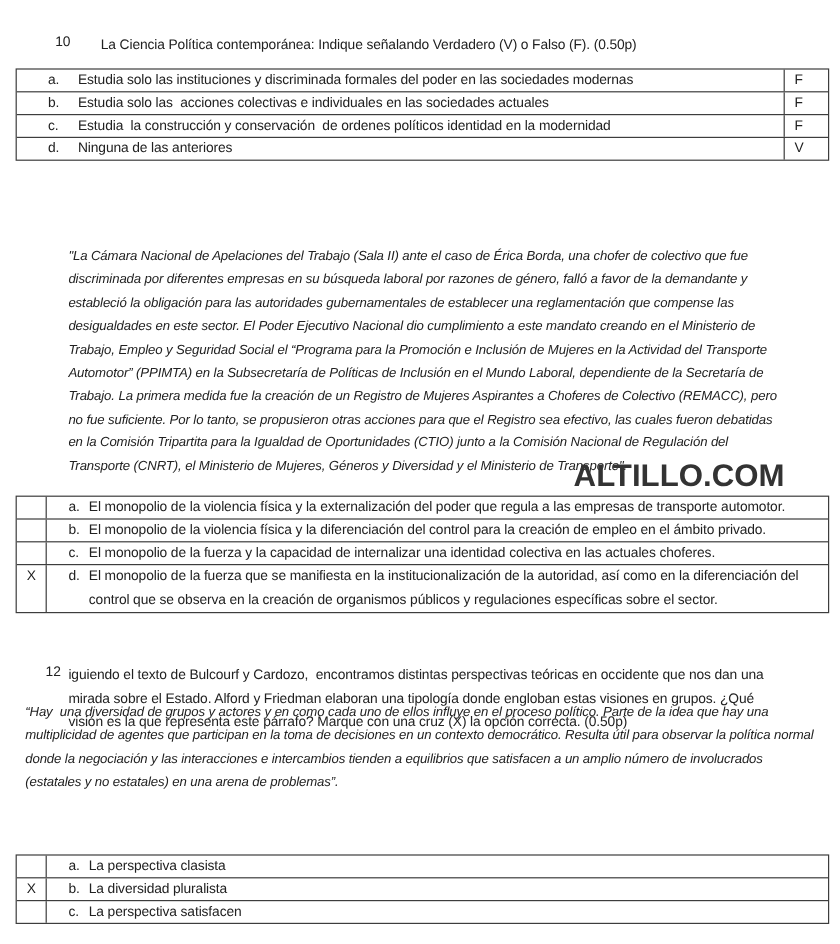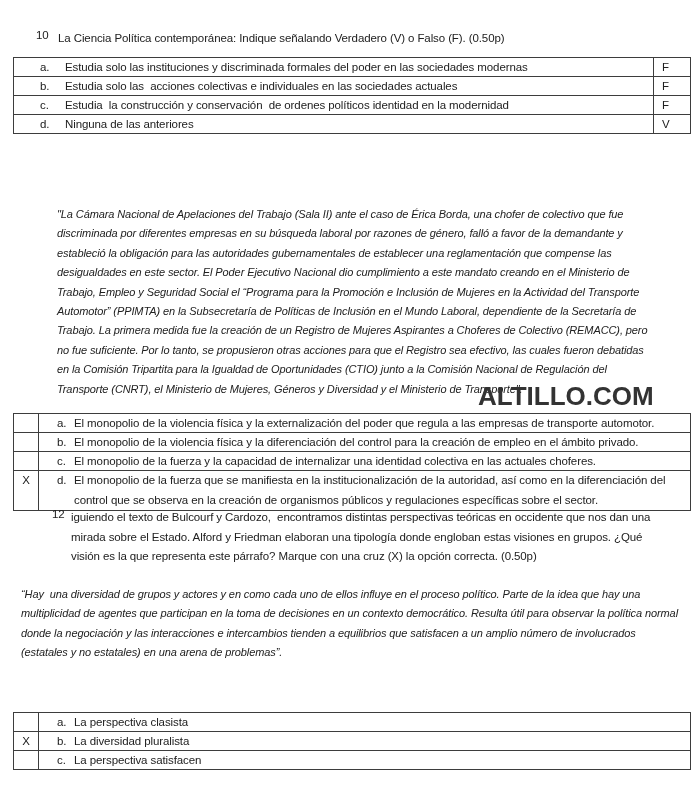--- a/index.html
+++ b/index.html
@@ -10,23 +10,23 @@
     background: #ffffff;
     font-family: "Liberation Sans", sans-serif;
     color: var(--text, #212121);
     font-size: 11.5px;
     letter-spacing: -0.1px;
     overflow: hidden;
   }
   .qline { position: absolute; display: flex; }
   .qnum  { flex: none; width: 22px; }
   .qtext { white-space: pre-wrap; line-height: 19.5px; }
-  .q10 { top: 29px; left: 36px; width: 640px; }
+  .q10 { top: 29px; left: 46px; width: 640px; gap: 16px; }
   .q11 { top: 163px; left: 38px; }
-  .q12 { top: 508px; left: 38px; margin-left: 14px; }
+  .q12 { top: 554px; left: 38px; }
   .q11 .qnum, .q12 .qnum { width: 19px; }
   .q11 .qtext, .q12 .qtext { width: 600px; }
 
   .quote {
     position: absolute;
     font-style: italic;
     font-size: 11px;
     line-height: 19.4px;
     white-space: pre-wrap;
   }

